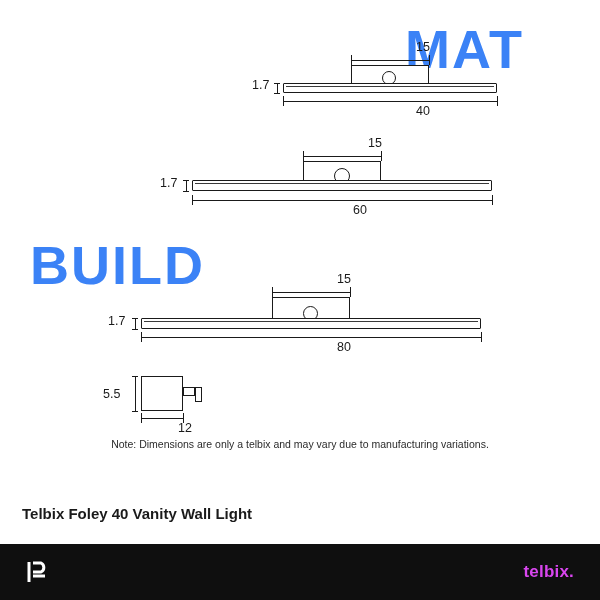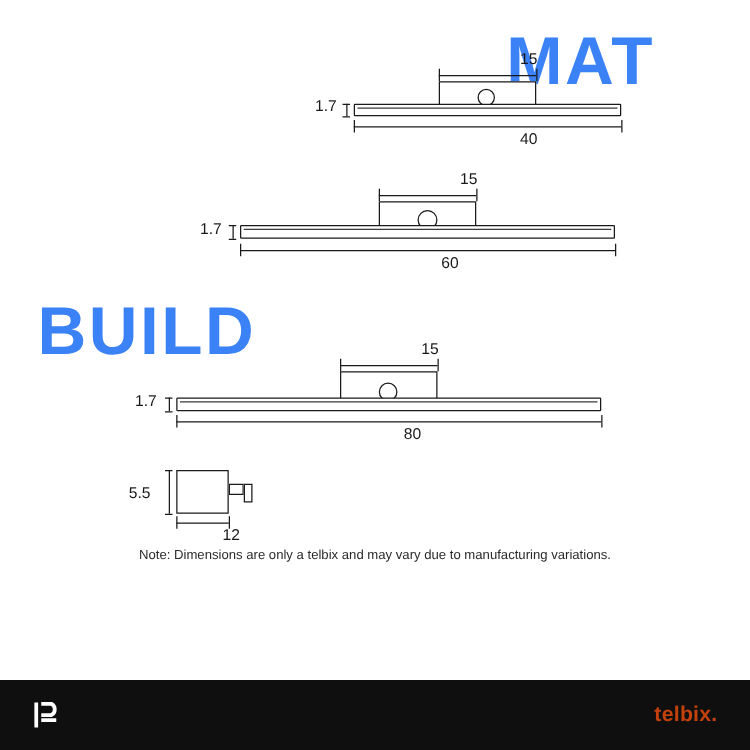--- a/index.html
+++ b/index.html
@@ -170,21 +170,21 @@
     display: block;
   }
   .brand-name {
     color: #ffffff;
     font-size: 22px;
     font-weight: bold;
     letter-spacing: 2.4px;
     font-family: "Liberation Sans", sans-serif;
   }
   .partner {
-    color: #c2410c;
+    color: #d946ef;
     font-size: 17px;
     font-weight: bold;
     letter-spacing: 0.2px;
     text-align: right;
   }
 </style>
 </head>
 <body>
 
 <div class="page">
@@ -257,21 +257,21 @@
       <div class="bar-inner" style="left:144px; top:321px; width:334px; height:0;"></div>
 
       <div class="dimtext" style="left:108px; top:314px;">1.7</div>
       <div class="tick-v" style="left:135px; top:318px; height:11px;"></div>
       <div class="dimline-h" style="left:132px; top:318px; width:6px;"></div>
       <div class="dimline-h" style="left:132px; top:329px; width:6px;"></div>
 
       <div class="dimline-h" style="left:141px; top:337px; width:340px;"></div>
       <div class="tick-v" style="left:141px; top:332px; height:10px;"></div>
       <div class="tick-v" style="left:481px; top:332px; height:10px;"></div>
-      <div class="dimtext center" style="left:257px; top:340px; width:80px;">80</div>
+      <div class="dimtext center" style="left:271px; top:340px; width:80px;">80</div>
     </div>
 
     <div class="fig">
 
       <div class="side-body" style="left:141px; top:376px; width:42px; height:35px;"></div>
 
       <div class="side-arm" style="left:183px; top:387px; width:12px; height:9px;"></div>
 
       <div class="side-tip" style="left:195px; top:387px; width:7px; height:15px;"></div>
 
@@ -283,20 +283,21 @@
       <div class="dimline-h" style="left:141px; top:418px; width:42px;"></div>
       <div class="tick-v" style="left:141px; top:413px; height:10px;"></div>
       <div class="tick-v" style="left:183px; top:413px; height:10px;"></div>
       <div class="dimtext center" style="left:132px; top:421px; width:60px;">12</div>
     </div>
 
   </div>
 
   <div class="note">Note: Dimensions are only a telbix and may vary due to manufacturing variations.</div>
 
+  <div class="product-title">Telbix Foley 40 Vanity Wall Light</div>
 
   <div class="footer">
     <div class="brand">
       <span class="brand-mark">
         <svg width="26" height="26" viewBox="0 0 26 26" aria-hidden="true">
           <path d="M3 3 L3 23" stroke="#ffffff" stroke-width="3" fill="none"></path>
           <path d="M7 4 L15 4 A5 5 0 0 1 15 13 L7 13" stroke="#ffffff" stroke-width="3" fill="none"></path>
           <path d="M7 17 L19 17" stroke="#ffffff" stroke-width="3" fill="none"></path>
         </svg>
       </span>

